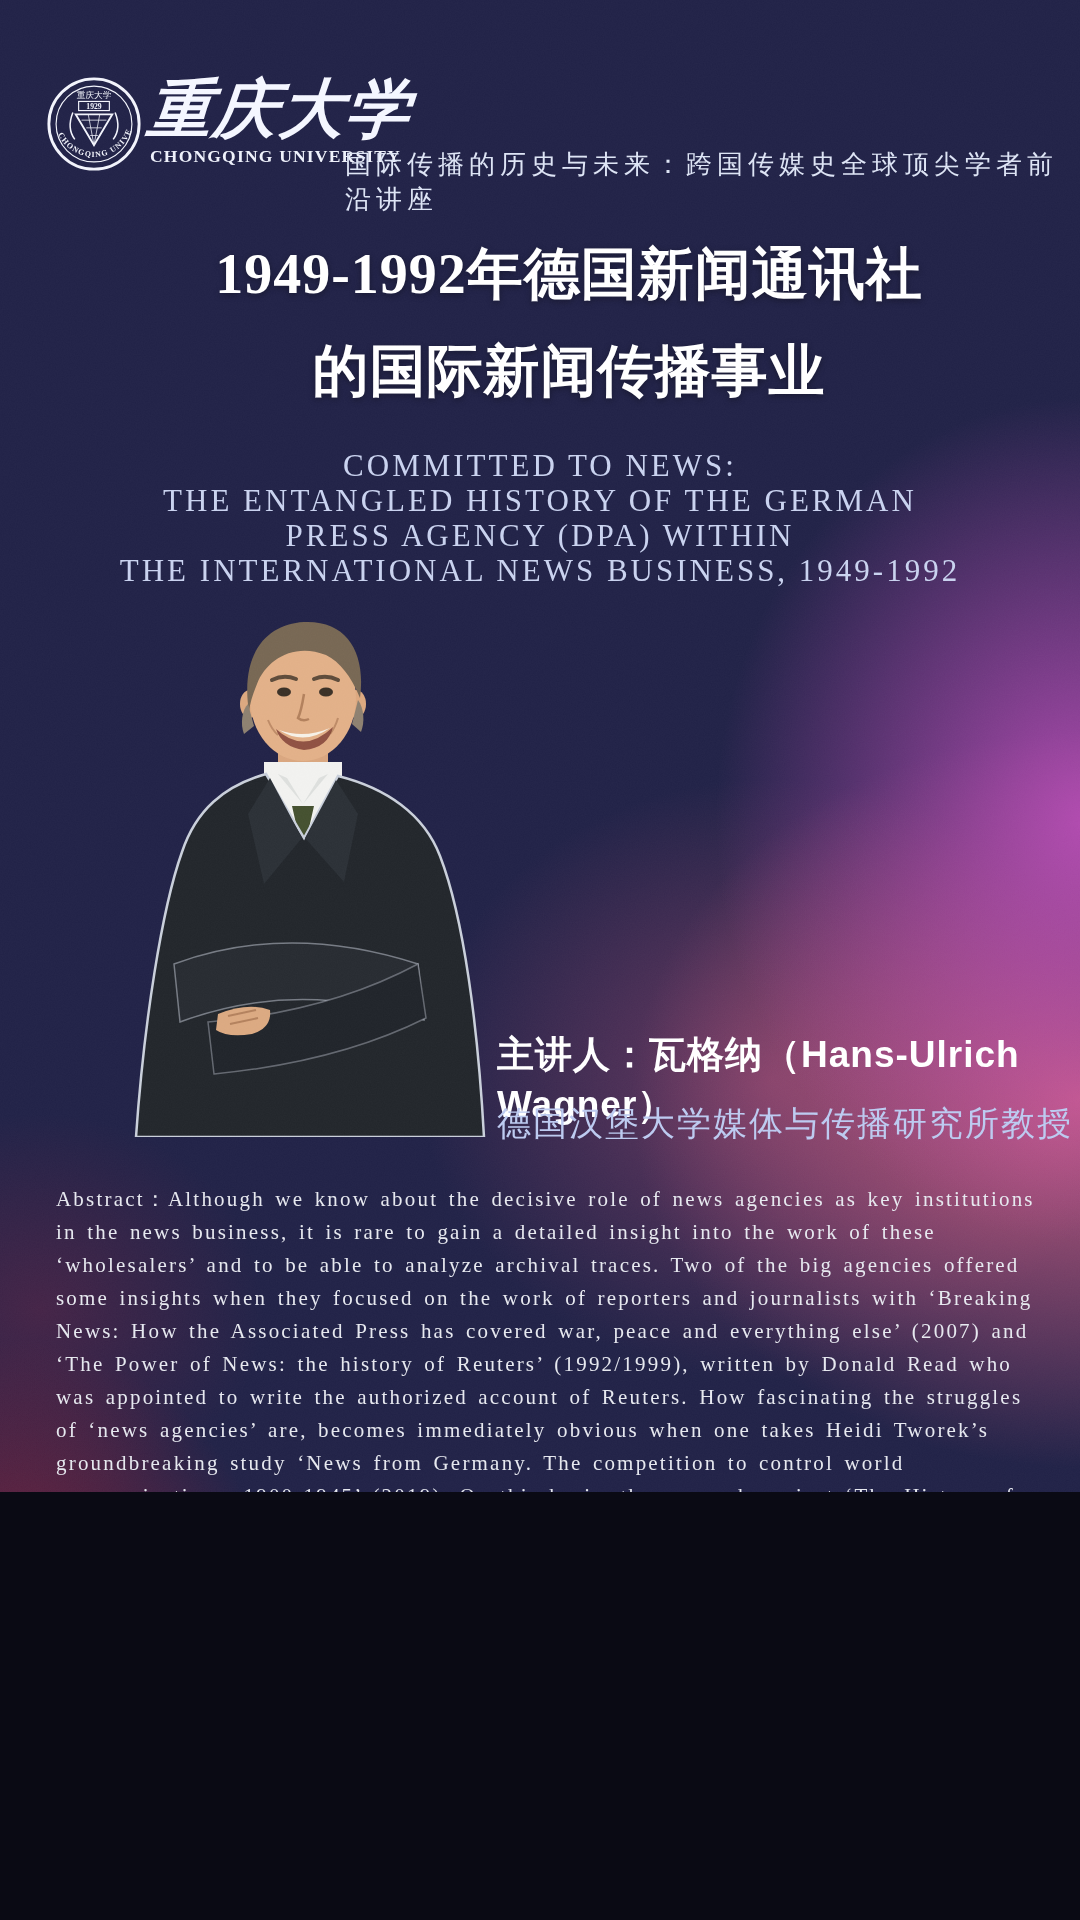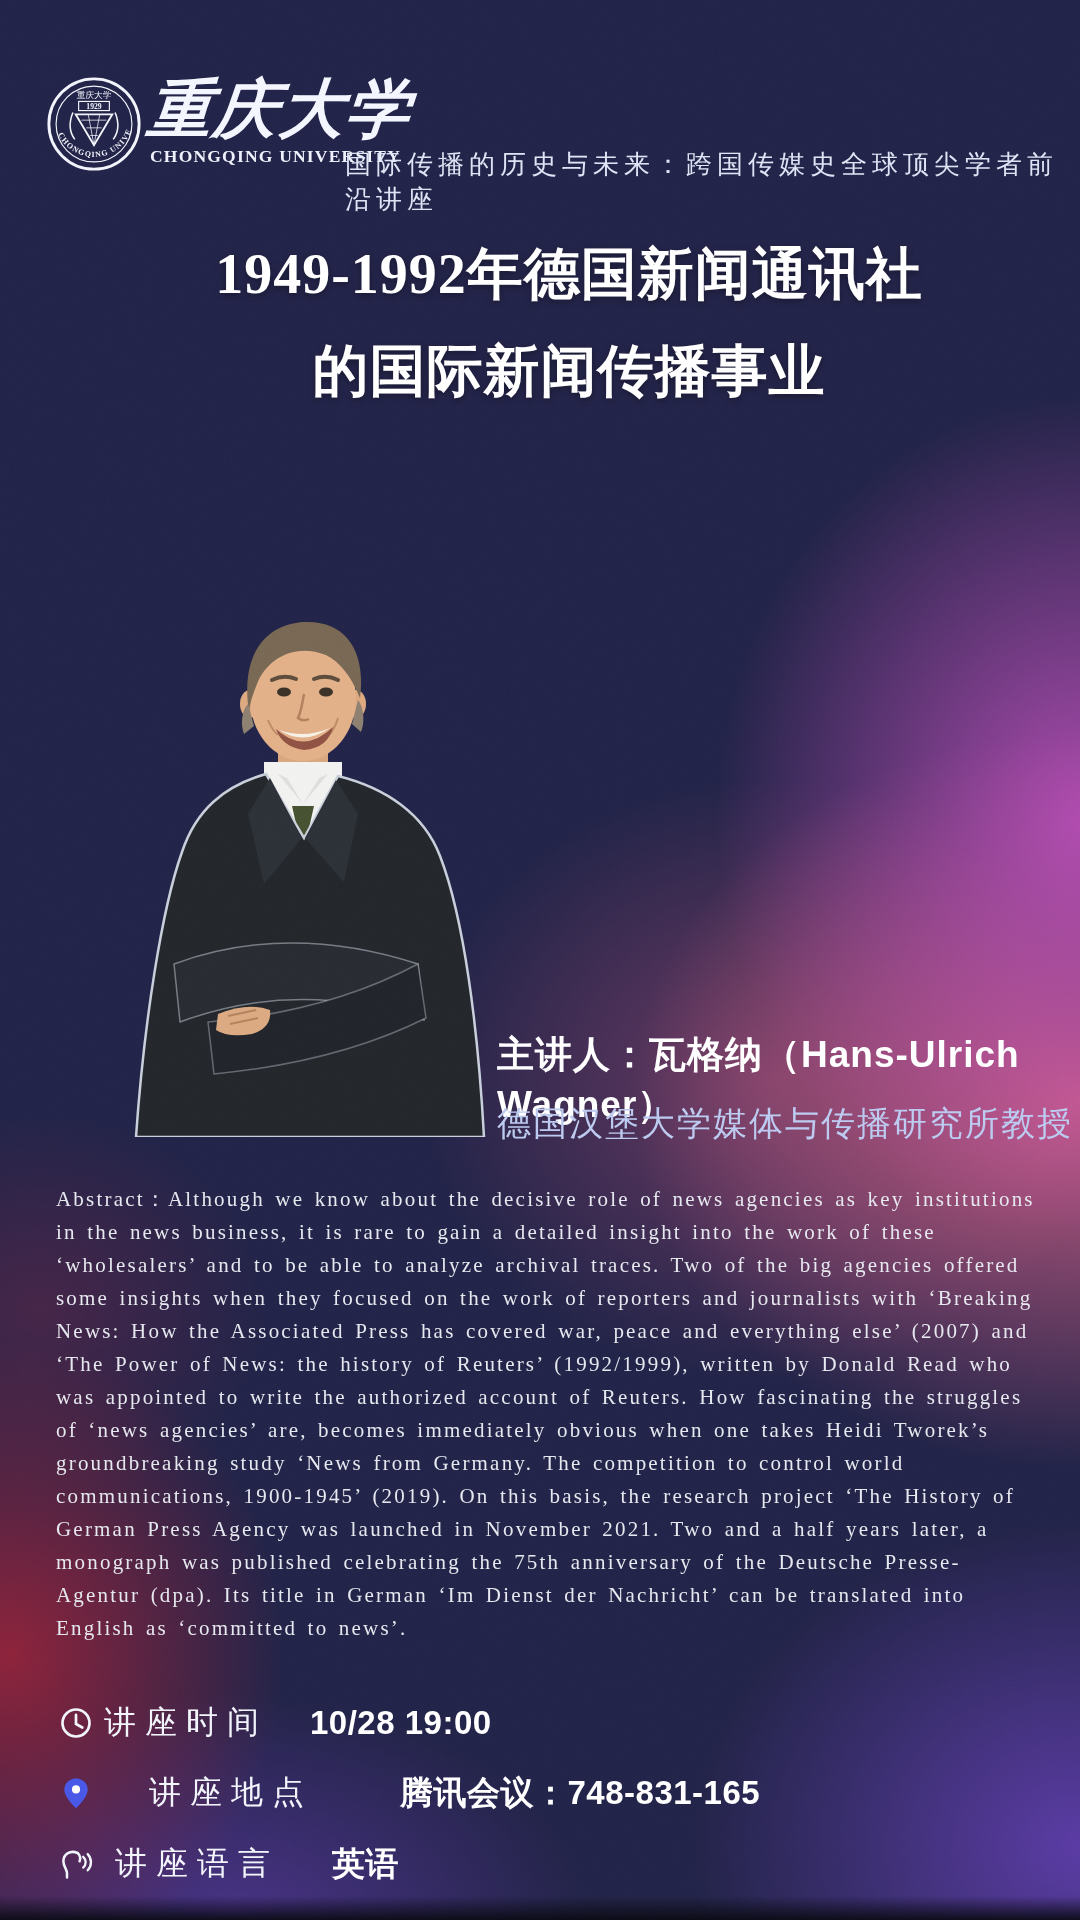--- a/index.html
+++ b/index.html
@@ -1,17 +1,17 @@
 <!DOCTYPE html>
 <html><head>
 <meta charset="utf-8">
 <style>
   html,body{margin:0;padding:0;background:#0a0a14;}
   .poster{
-    position:relative;width:1080px;height:1920px;overflow:hidden;
+    position:relative;width:1080px;height:1492px;overflow:hidden;
     font-family:"Liberation Sans","DejaVu Sans",sans-serif;color:#fff;
     background:
       radial-gradient(560px 640px at 1085px 820px, rgba(186,77,183,0.92), rgba(186,77,183,0) 66%),
       radial-gradient(660px 540px at 1080px 1100px, rgba(224,100,140,0.85), rgba(224,100,140,0) 68%),
       radial-gradient(500px 430px at 770px 1080px, rgba(208,88,132,0.42), rgba(208,88,132,0) 70%),
       radial-gradient(380px 440px at 10px 1655px, rgba(160,33,55,0.85), rgba(160,33,55,0) 72%),
       radial-gradient(320px 280px at 40px 1310px, rgba(150,40,70,0.30), rgba(150,40,70,0) 70%),
       radial-gradient(540px 450px at 1080px 1845px, rgba(105,65,190,0.78), rgba(105,65,190,0) 72%),
       radial-gradient(500px 320px at 230px 1925px, rgba(100,60,180,0.58), rgba(100,60,180,0) 72%),
       #212247;
@@ -79,20 +79,26 @@
   </svg>
 
   <div class="abs univ-zh serif">重庆大学</div>
   <div class="abs univ-en serif">CHONGQING UNIVERSITY</div>
   <div class="abs series2 serif">国际传播的历史与未来：跨国传媒史全球顶尖学者前沿讲座</div>
 
   <div class="abs title-zh serif">
     <div>1949-1992年德国新闻通讯社</div>
     <div>的国际新闻传播事业</div>
   </div>
+  <div class="abs title-en serif">
+    <div>COMMITTED TO NEWS:</div>
+    <div>THE ENTANGLED HISTORY OF THE GERMAN</div>
+    <div>PRESS AGENCY (DPA) WITHIN</div>
+    <div>THE INTERNATIONAL NEWS BUSINESS, 1949-1992</div>
+  </div>
 
   <svg class="abs portrait" viewBox="0 0 424 545">
 
     <rect x="190" y="148" width="50" height="60" fill="#d9a67f"></rect>
 
     <ellipse cx="162" cy="112" rx="10" ry="14" fill="#dca87f"></ellipse>
     <ellipse cx="268" cy="112" rx="10" ry="14" fill="#dca87f"></ellipse>
 
     <ellipse cx="215" cy="106" rx="53" ry="63" fill="#e2b088"></ellipse>
 

